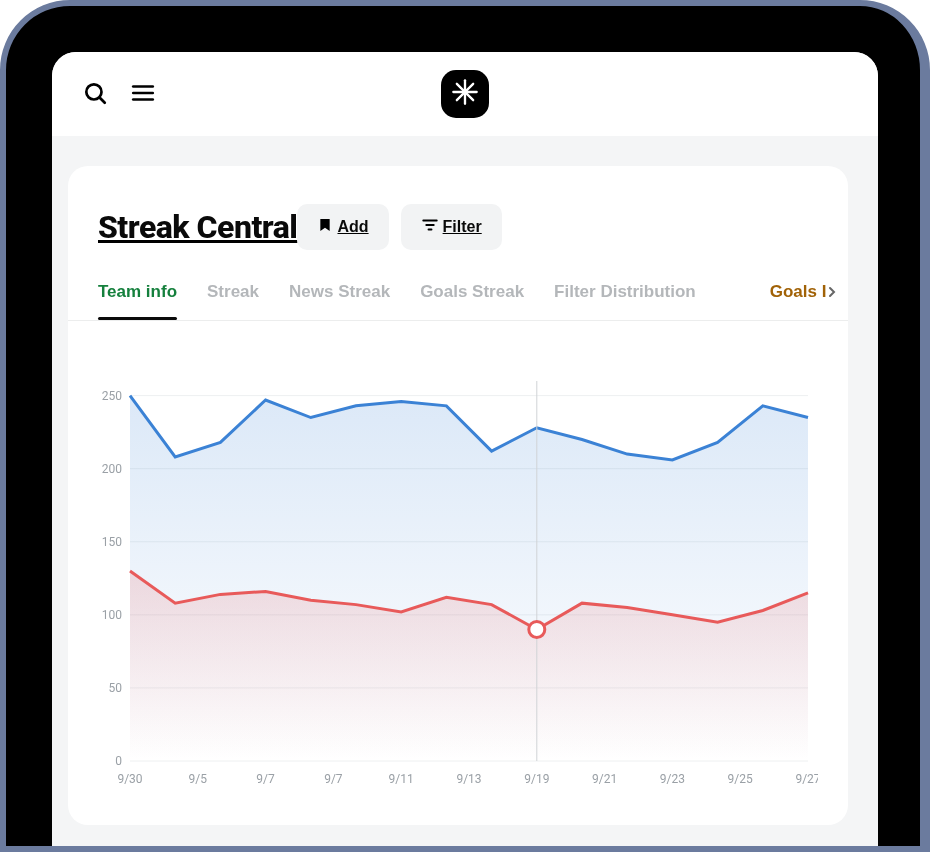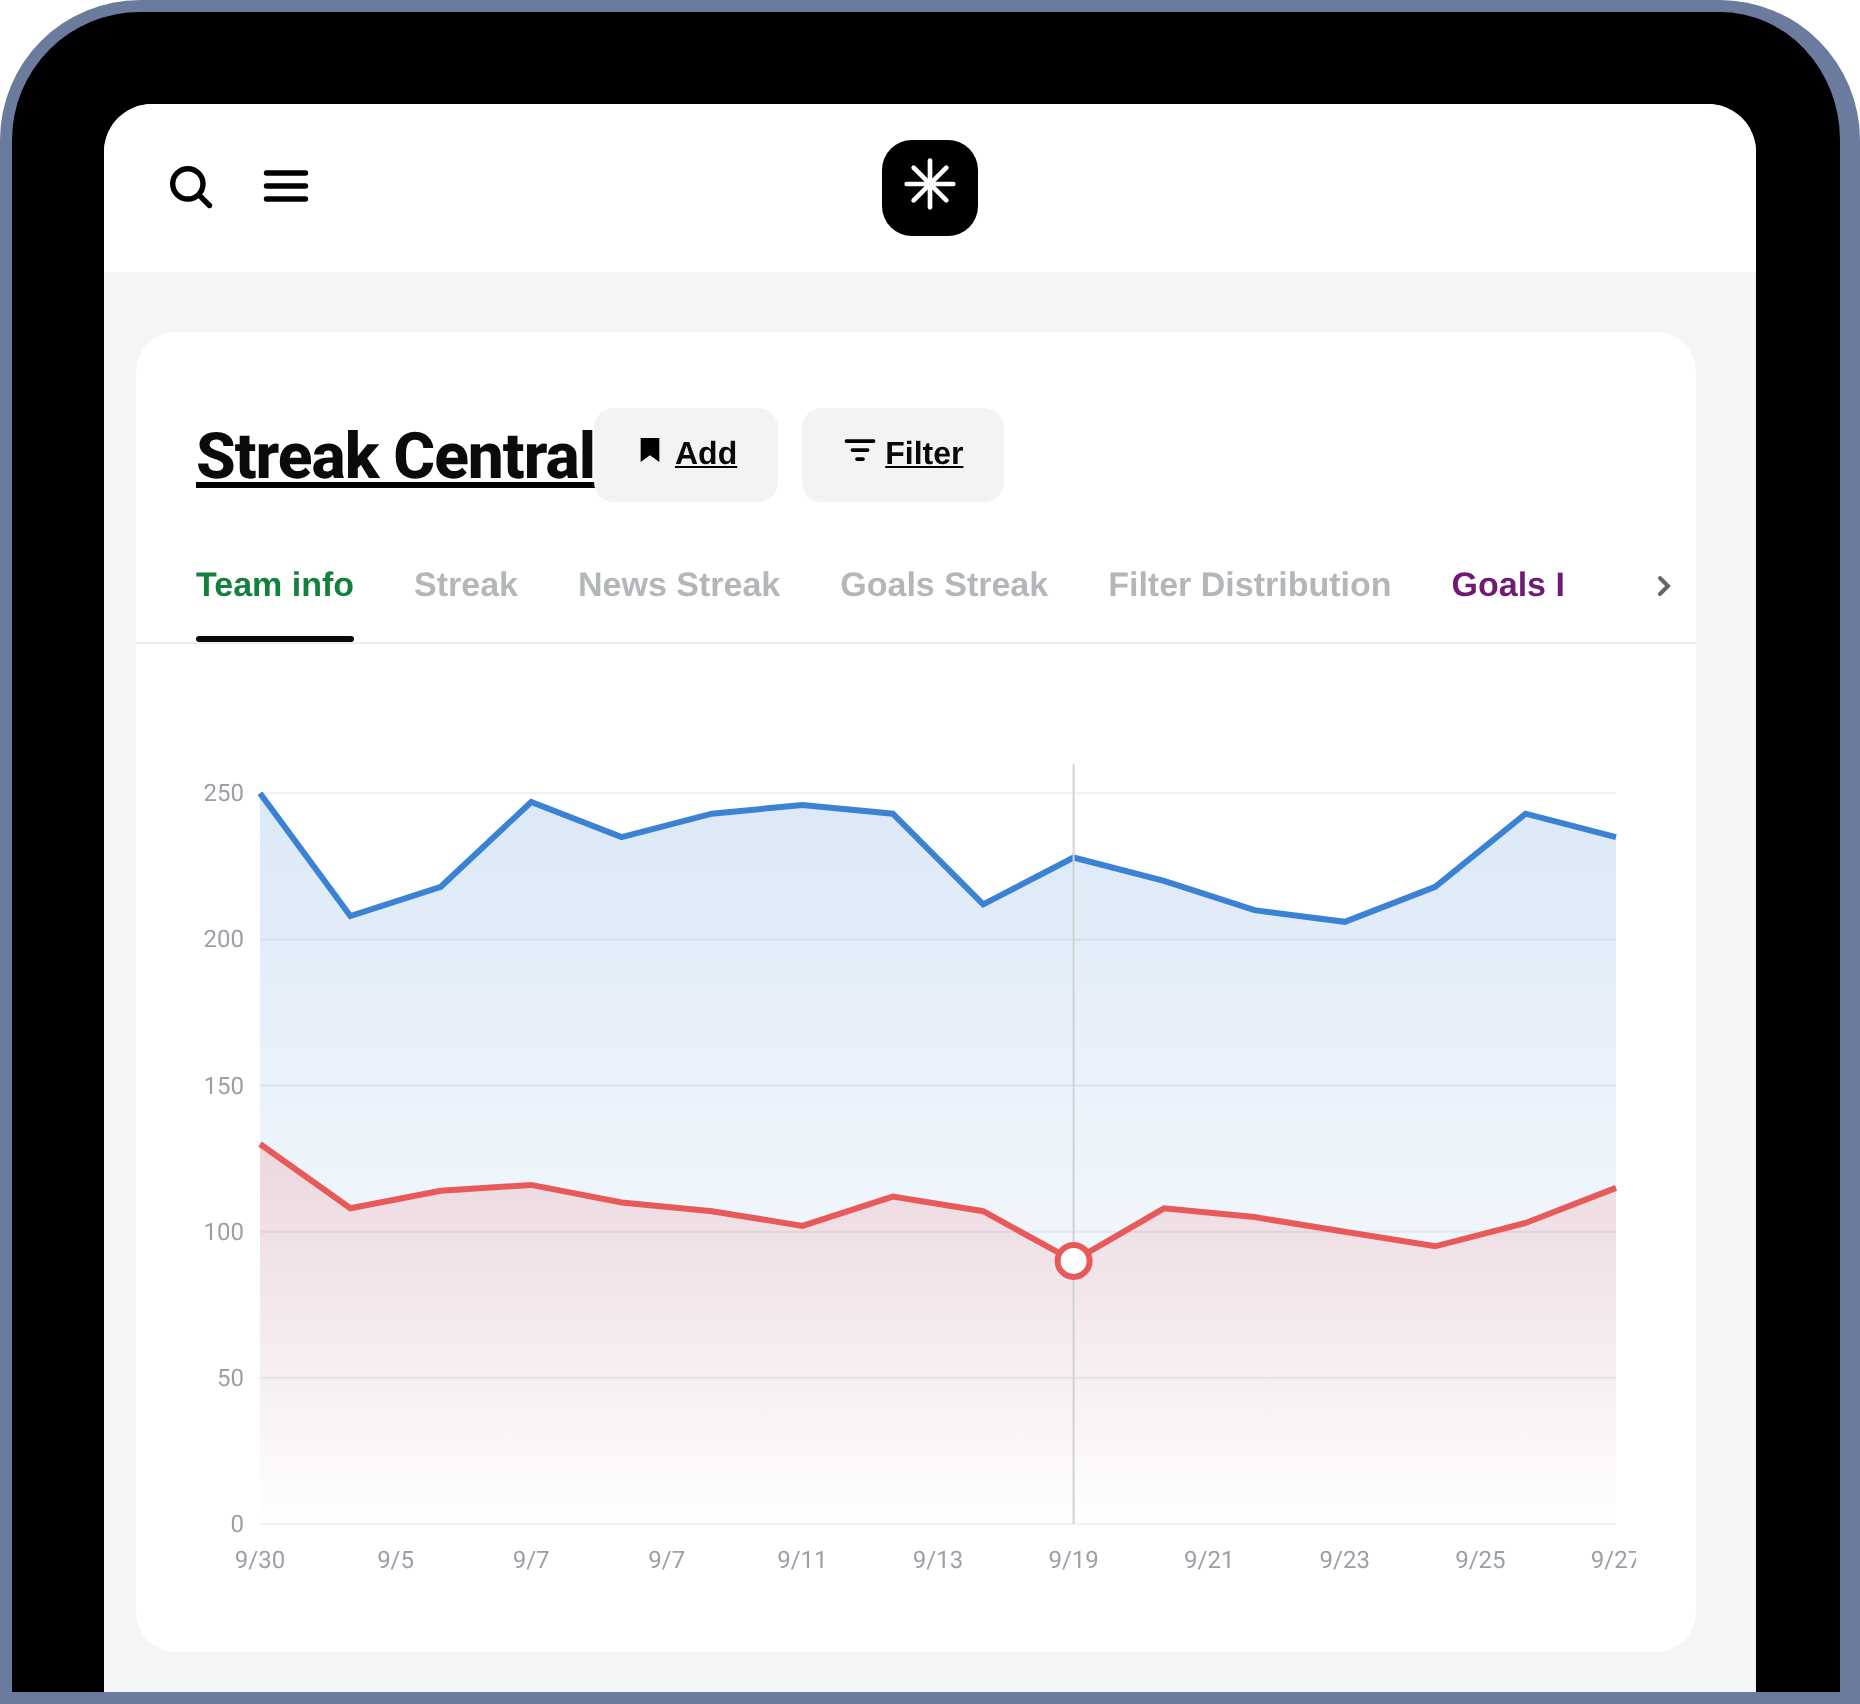--- a/index.html
+++ b/index.html
@@ -155,21 +155,22 @@
       content: '';
       position: absolute;
       bottom: 0;
       left: 0;
       right: 0;
       height: 3px;
       background: #0a0a0a;
       border-radius: 2px;
     }
     .tab-partial {
-      color: #701a75;
+      color: #a16207;
+      margin-left: 44px;
     }
     .tab-chevron {
       position: absolute;
       right: 8px;
       top: 2px;
       color: #666;
     }
     .chart-area {
       padding: 50px 30px 30px 20px;
       position: relative;

